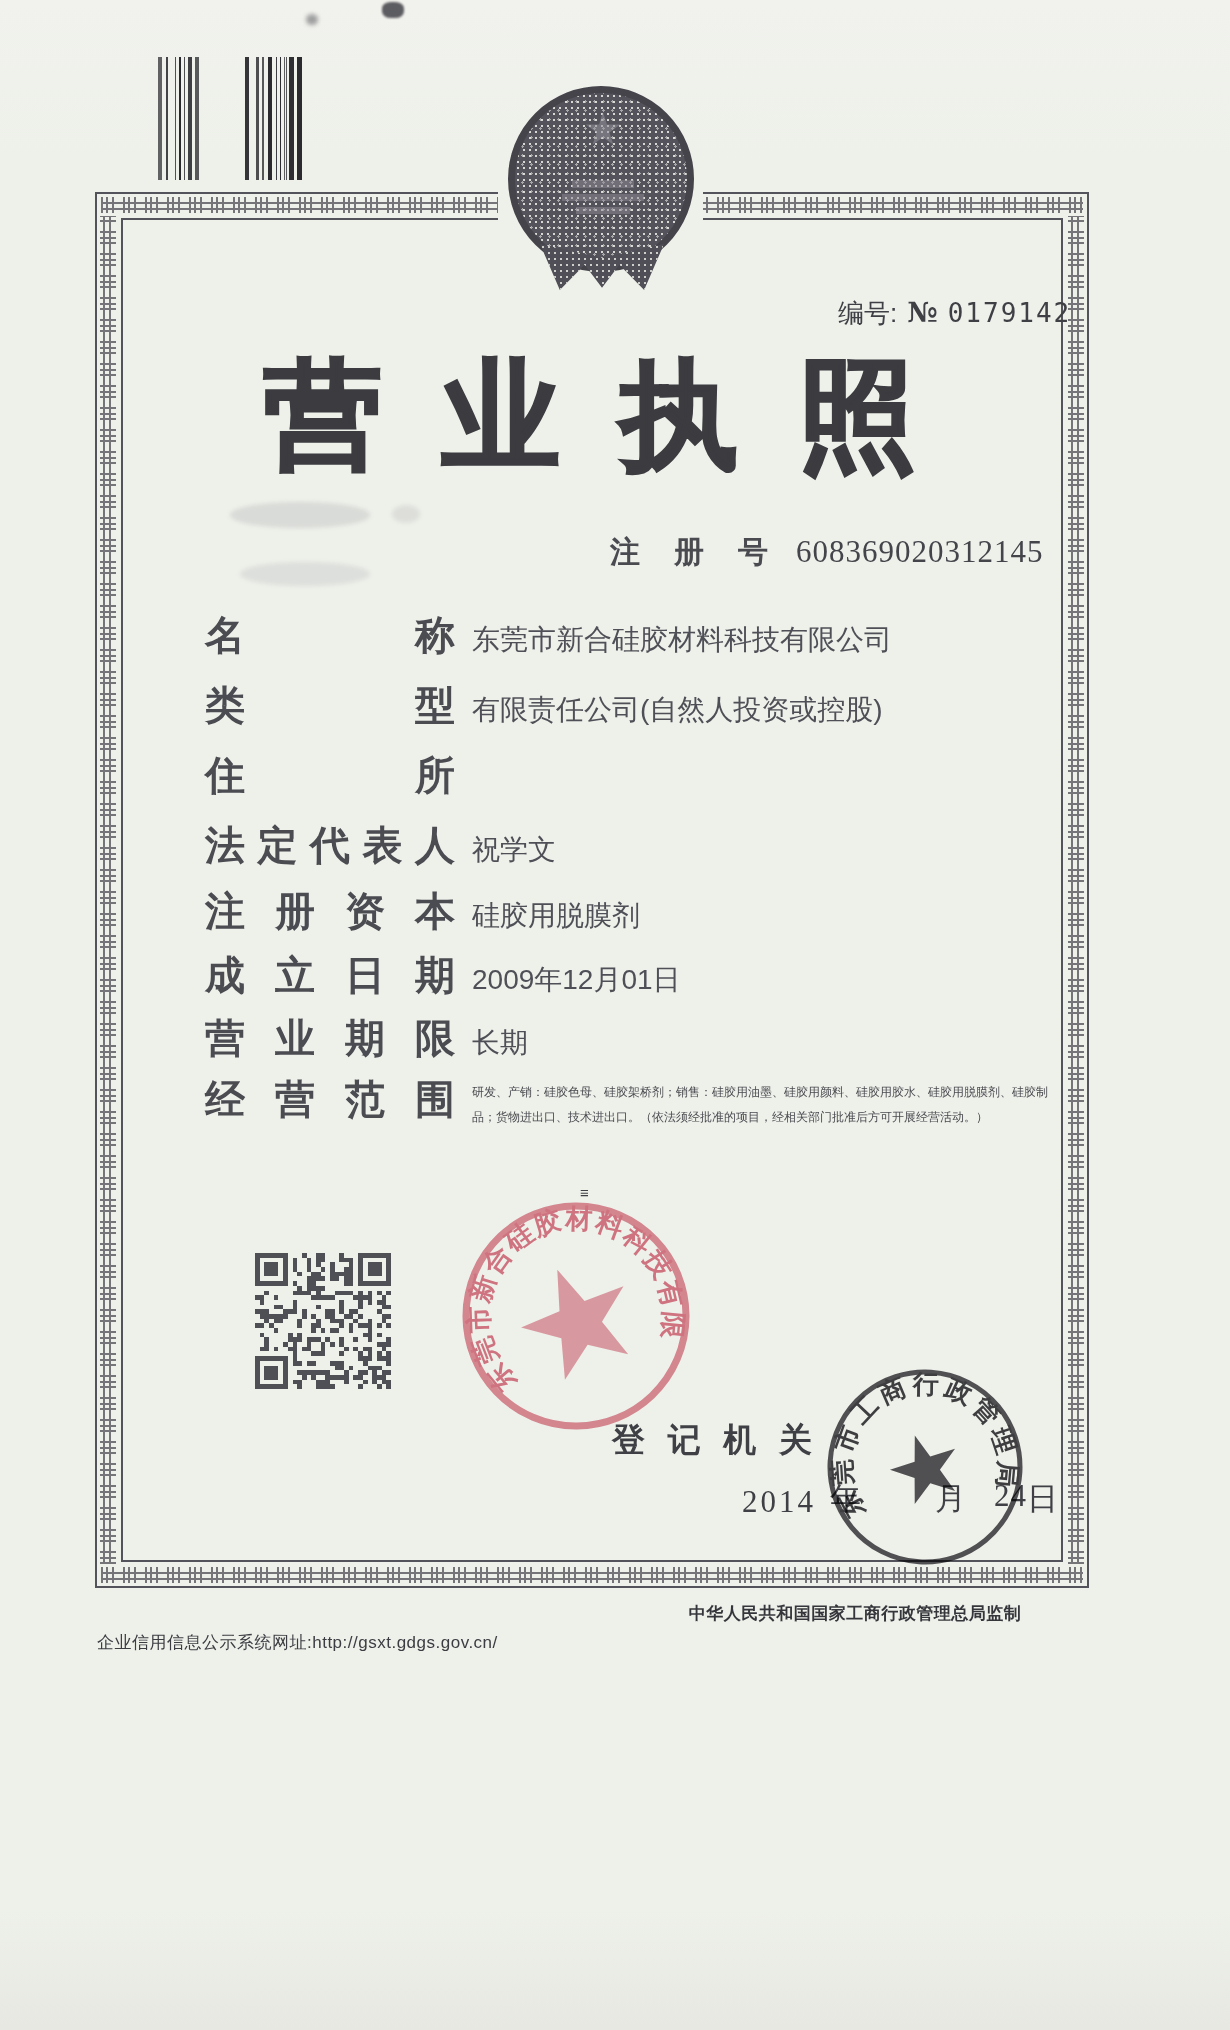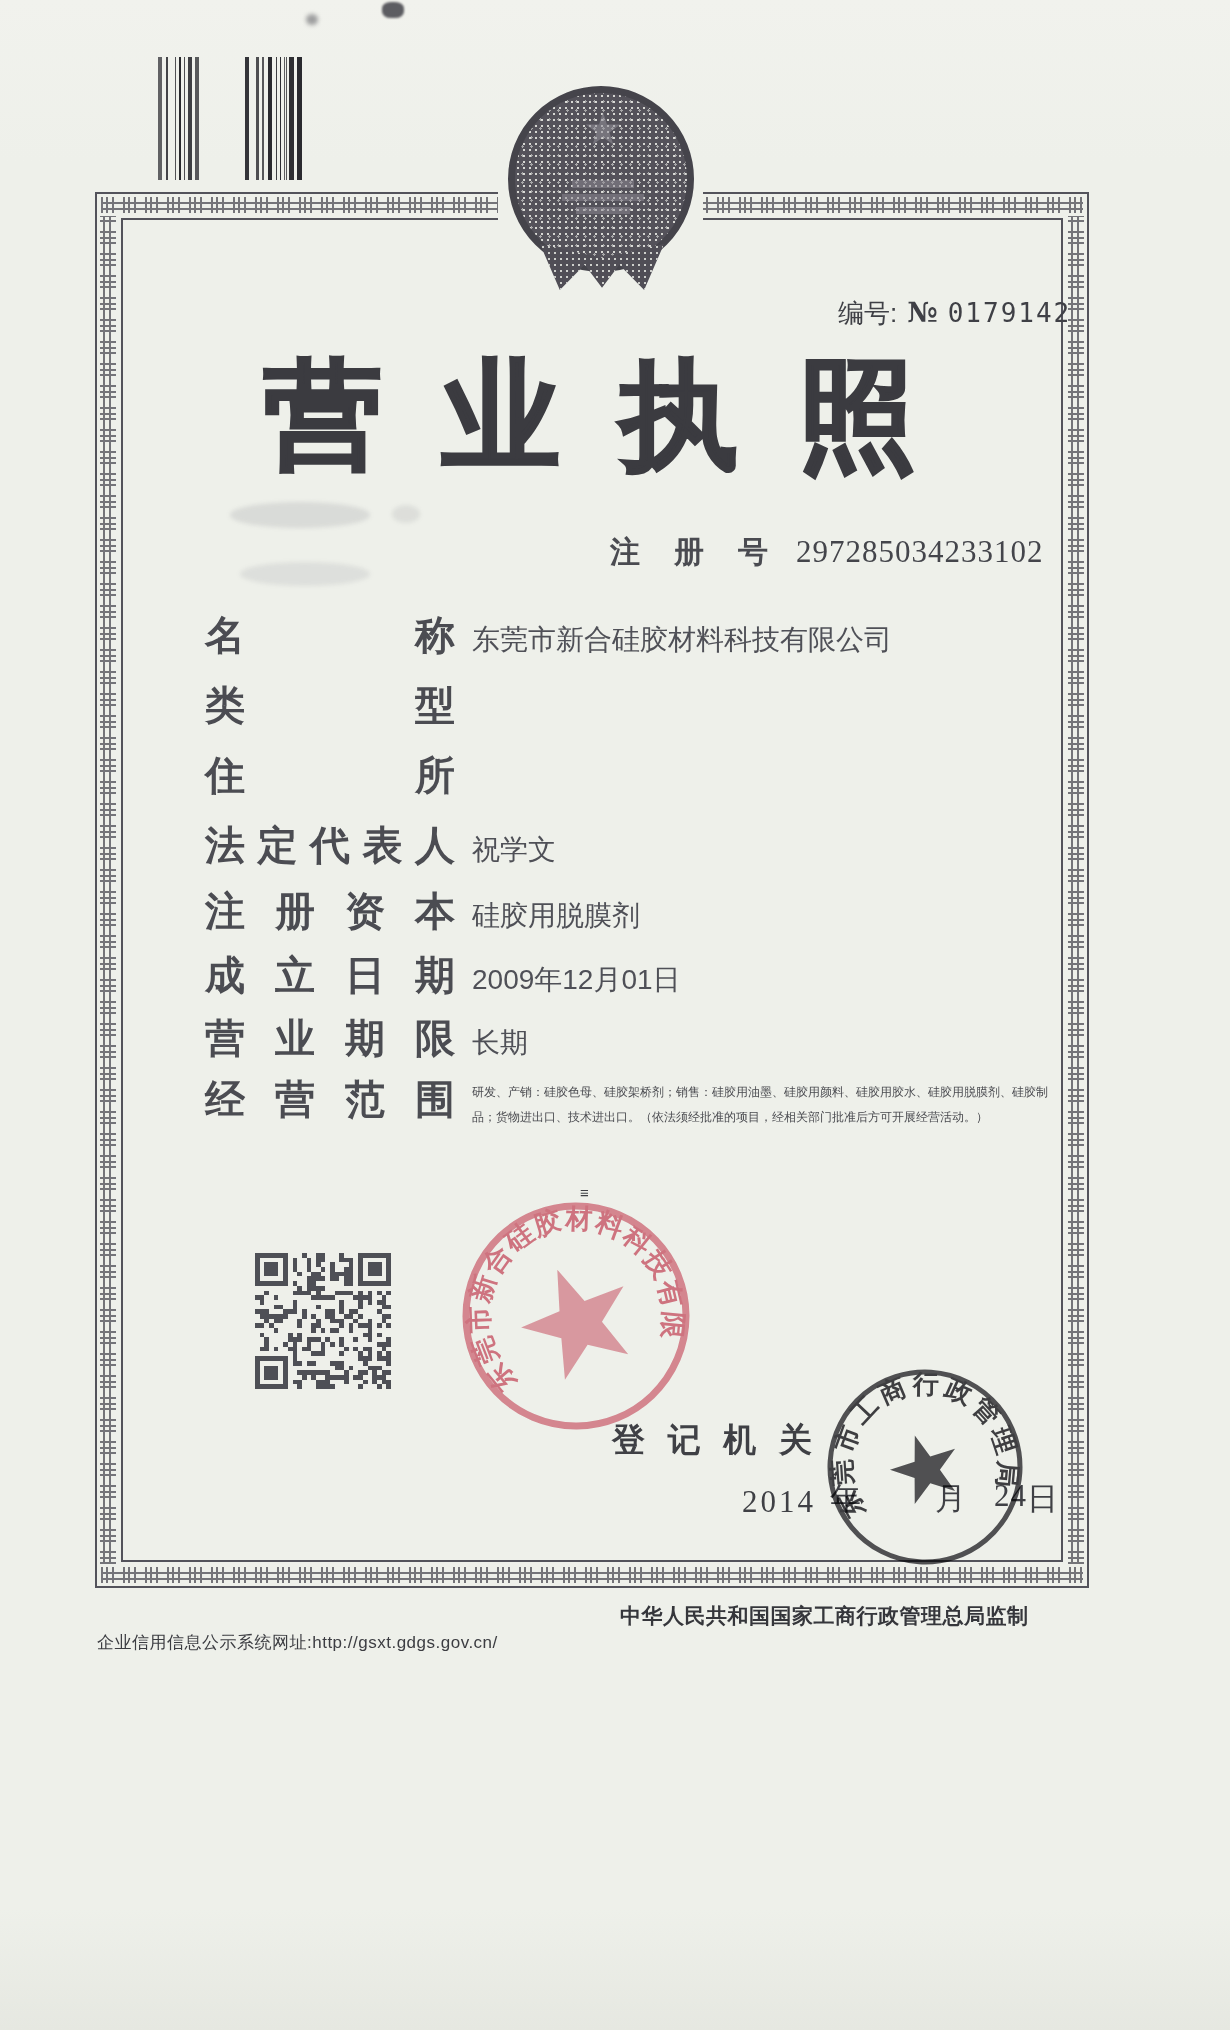--- a/index.html
+++ b/index.html
@@ -80,22 +80,22 @@
     font-size:33px; font-weight:600; color:#3f4045;}
   .issue-date{position:absolute; left:742px; top:1478px; z-index:4; display:flex; align-items:flex-end;
     font-size:31px; color:#3f4045;}
   .issue-date .year{font-family:"Liberation Serif","DejaVu Serif",serif; letter-spacing:3px;}
   .issue-date .u-year{margin-left:14px;}
   .issue-date .u-month{margin-left:74px;}
   .issue-date .day{margin-left:28px; display:flex;}
   .issue-date .day-num{font-family:"Liberation Serif","DejaVu Serif",serif; letter-spacing:1px;}
   
   .footer-left{position:absolute; left:97px; top:1604px; z-index:4; font-size:17px; color:#3c3d42; letter-spacing:.5px;margin-top:27px;}
-  .footer-right{position:absolute; left:620px; top:1602px; width:470px; text-align:left; z-index:4;
-    font-size:21px; font-weight:600; color:#35363b; letter-spacing:.5px;}
+  .footer-right{position:absolute; left:620px; top:1602px; width:470px; text-align:center; z-index:4;
+    font-size:17px; font-weight:600; color:#35363b; letter-spacing:.5px;}
   
   .smudge{position:absolute; z-index:2; border-radius:50%; filter:blur(2px);}
   .smudge-1{left:230px; top:502px; width:140px; height:26px; background:rgba(95,95,105,.14);}
   .smudge-2{left:240px; top:562px; width:130px; height:24px; background:rgba(95,95,105,.11);}
   .smudge-3{left:392px; top:505px; width:28px; height:18px; background:rgba(95,95,105,.12);}
   .topmark-1{left:382px; top:2px; width:22px; height:16px; background:rgba(55,55,62,.8); filter:blur(1px); border-radius:40%;}
   .topmark-2{left:306px; top:14px; width:12px; height:11px; background:rgba(75,75,82,.5);}
 </style>
 </head>
 <body>
@@ -152,35 +152,36 @@
       <span>执</span>
       <span>照</span>
     </div>
 
   <div class="regno">
     <span class="regno-label spread-chars">
         <span>注</span>
         <span>册</span>
         <span>号</span>
       </span>
-    <span class="regno-number">297285034233102</span>
+    <span class="regno-number">608369020312145</span>
   </div>
 
   <div class="field-row row-0">
     <div class="field-label spread-chars">
         <span>名</span>
         <span>称</span>
       </div>
     <div class="field-value">东莞市新合硅胶材料科技有限公司</div>
   </div>
   <div class="field-row row-1">
     <div class="field-label spread-chars">
         <span>类</span>
         <span>型</span>
       </div>
+    <div class="field-value">有限责任公司(自然人投资或控股)</div>
   </div>
   <div class="field-row row-2">
     <div class="field-label spread-chars">
         <span>住</span>
         <span>所</span>
       </div>
   </div>
   <div class="field-row row-3">
     <div class="field-label spread-chars">
         <span>法</span>

